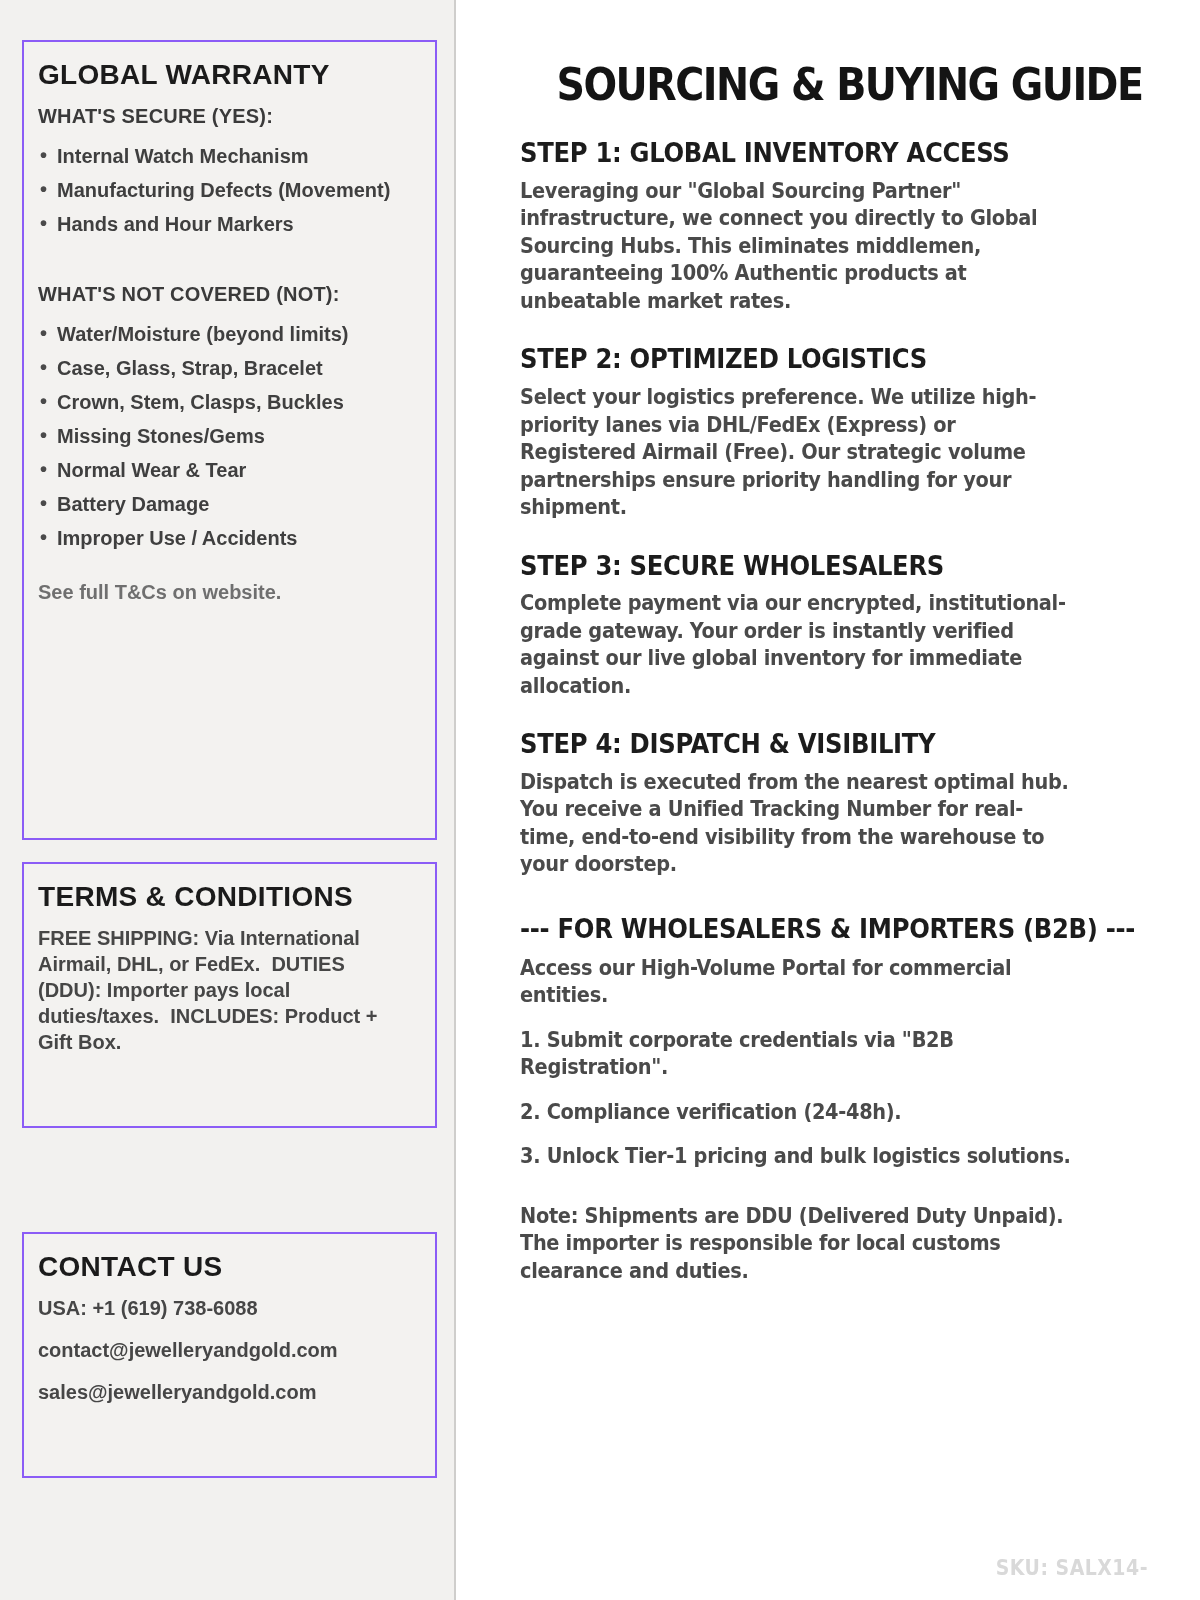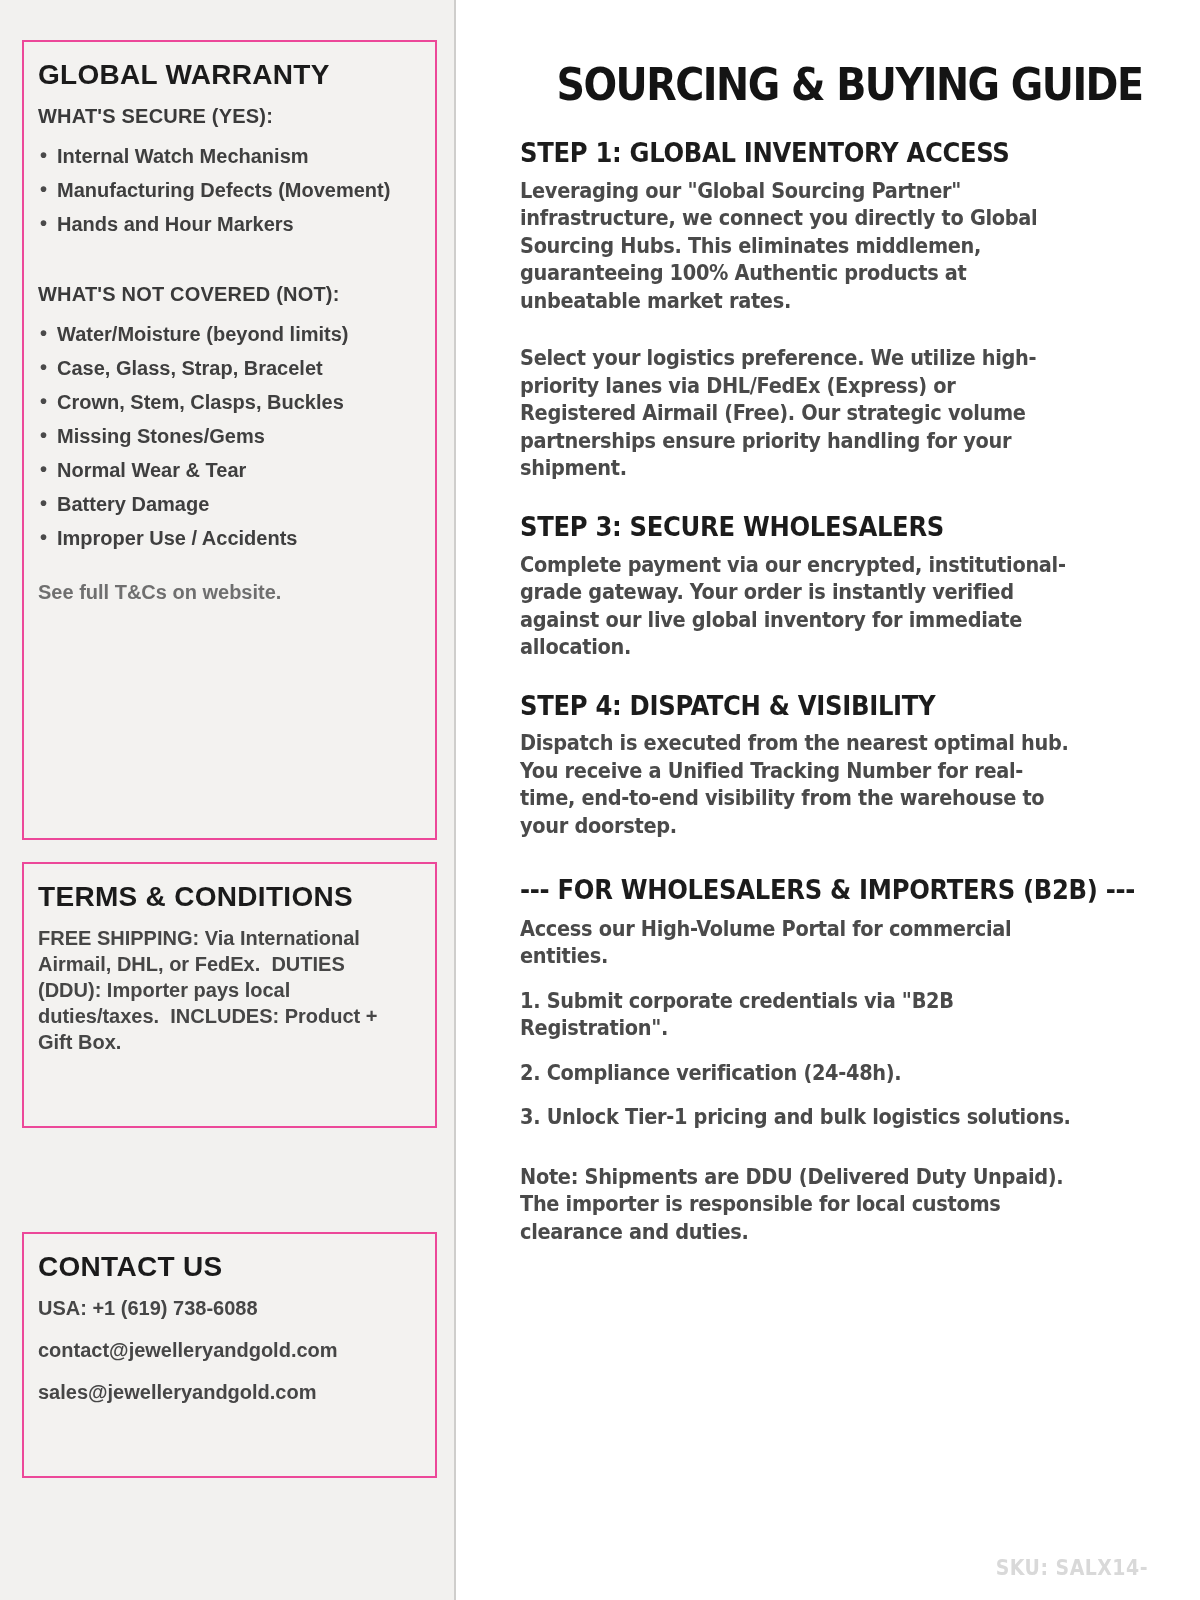--- a/index.html
+++ b/index.html
@@ -14,21 +14,21 @@
 
   
   .sidebar {
     position: absolute; left: 0; top: 0;
     width: 456px; height: 1600px;
     background: #f2f1ef;
     border-right: 2px solid #cfcecc;
   }
   .panel {
     position: absolute; left: 22px; width: 415px;
-    border: 2px solid #ec4899;
+    border: 2px solid #8b5cf6;
     background: #f3f2f0;
     padding: 18px 14px 0 14px;
   }
   .panel-warranty { top: 40px;  height: 800px; }
   .panel-terms    { top: 862px; height: 266px; }
   .panel-contact  { top: 1232px; height: 246px; }
 
   .panel-title {
     font-size: 28px; font-weight: 800; color: #1b1b1b;
     letter-spacing: 0.3px; line-height: 1.1; margin: 0;
@@ -154,20 +154,21 @@
 
 <div class="main">
   <h1 class="guide-title">SOURCING &amp; BUYING GUIDE</h1>
 
   <section class="step">
     <h3 class="step-heading">STEP 1: GLOBAL INVENTORY ACCESS</h3>
     <p class="step-body">Leveraging our "Global Sourcing Partner" infrastructure, we connect you directly to Global Sourcing Hubs. This eliminates middlemen, guaranteeing 100% Authentic products at unbeatable market rates.</p>
   </section>
 
   <section class="step">
+    <h3 class="step-heading">STEP 2: OPTIMIZED LOGISTICS</h3>
     <p class="step-body">Select your logistics preference. We utilize high-priority lanes via DHL/FedEx (Express) or Registered Airmail (Free). Our strategic volume partnerships ensure priority handling for your shipment.</p>
   </section>
 
   <section class="step">
     <h3 class="step-heading">STEP 3: SECURE WHOLESALERS</h3>
     <p class="step-body">Complete payment via our encrypted, institutional-grade gateway. Your order is instantly verified against our live global inventory for immediate allocation.</p>
   </section>
 
   <section class="step">
     <h3 class="step-heading">STEP 4: DISPATCH &amp; VISIBILITY</h3>

